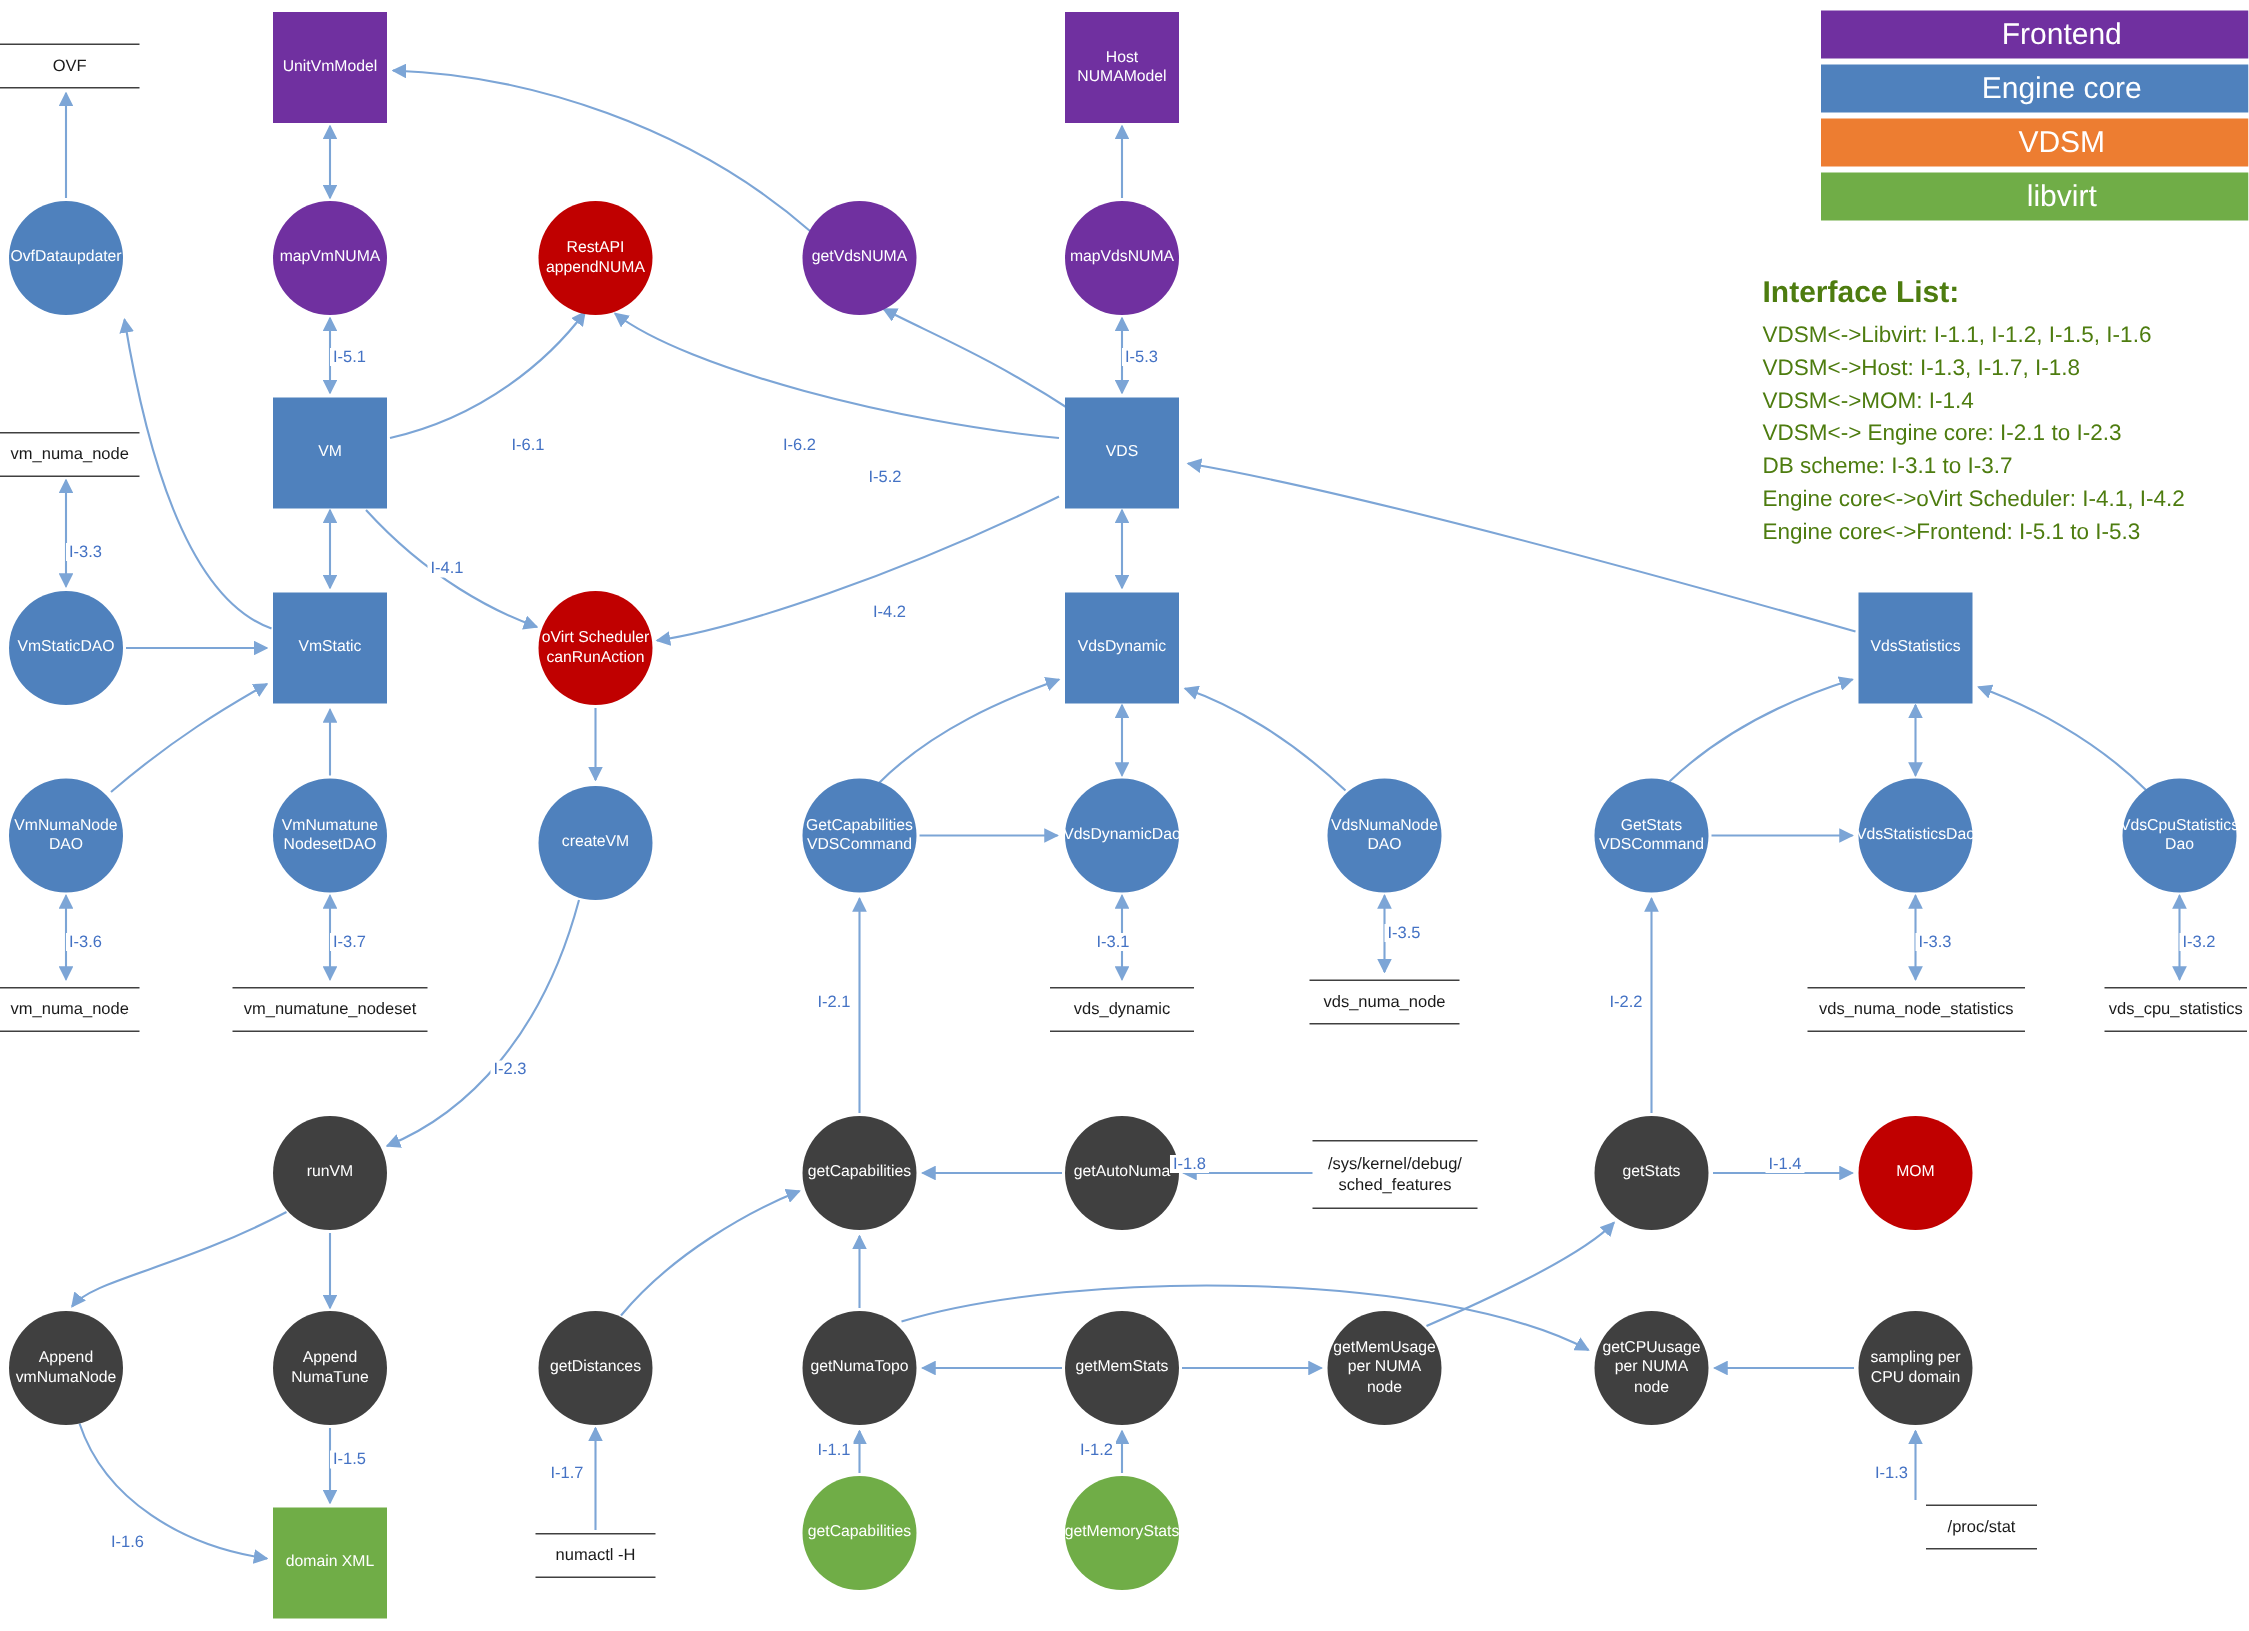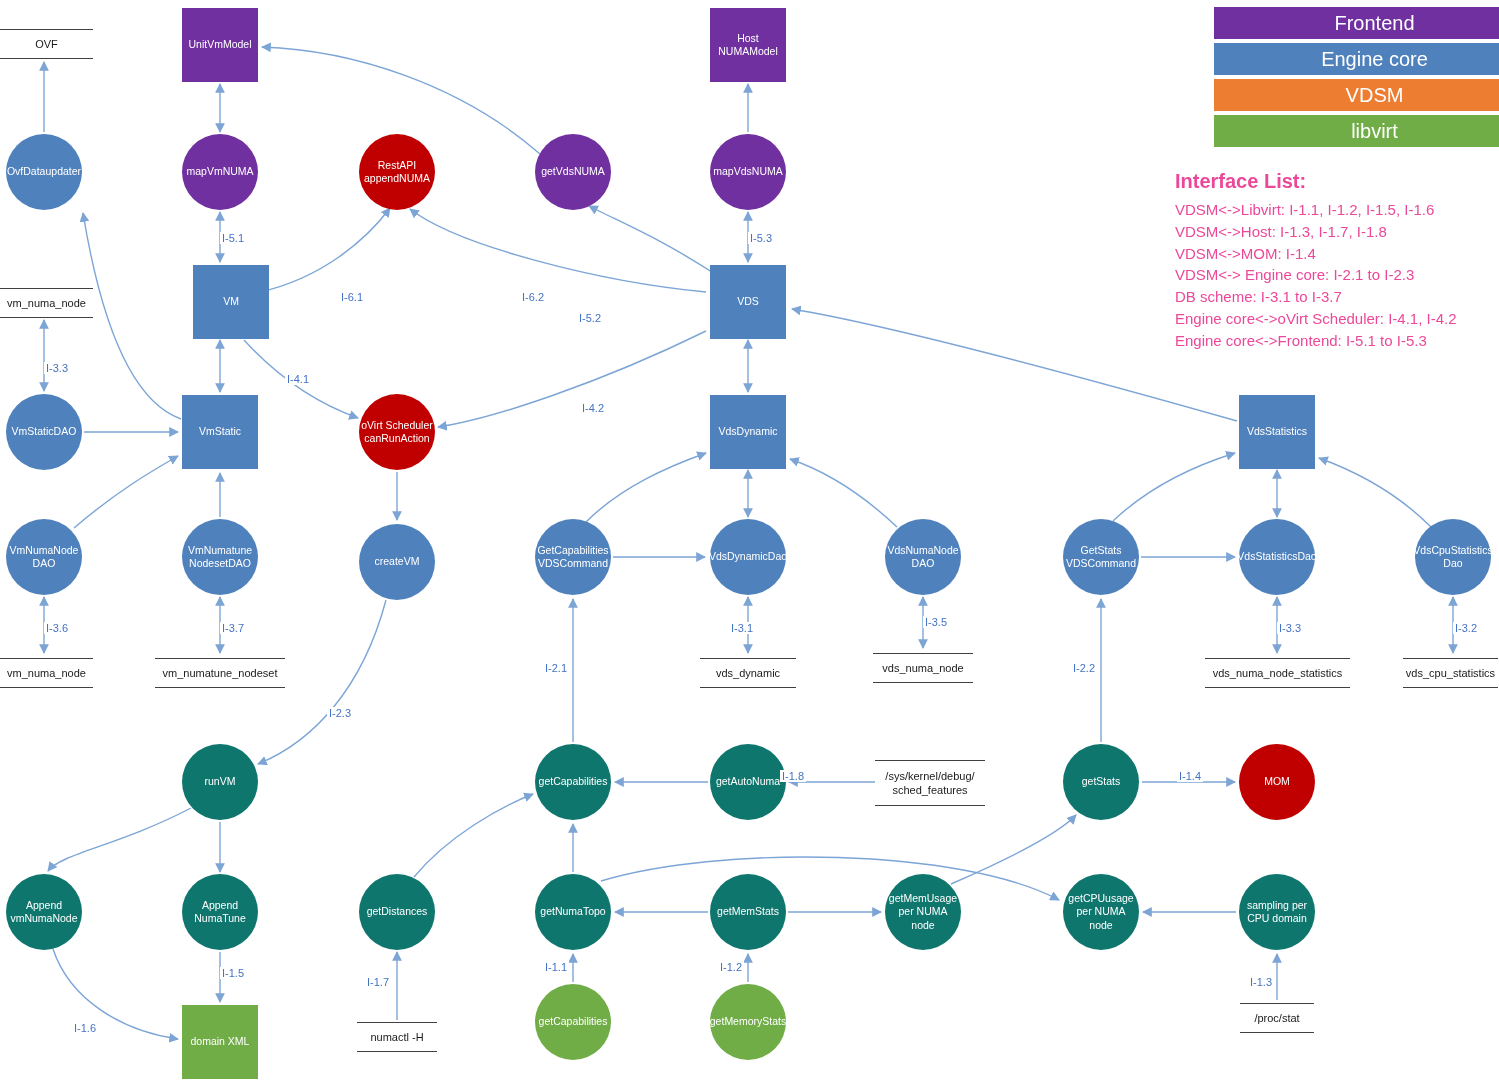--- a/index.html
+++ b/index.html
@@ -4,30 +4,30 @@
 <style>
   html,body{margin:0;padding:0;background:#fff;font-family:"Liberation Sans",sans-serif;}
   #canvas{position:relative;width:1499px;height:1087px;background:#fff;overflow:hidden;}
   #edges{position:absolute;left:0;top:0;width:1499px;height:1087px;}
   .circle{position:absolute;width:76px;height:76px;border-radius:50%;display:flex;align-items:center;justify-content:center;
     text-align:center;color:#fff;font-size:10.5px;line-height:1.25;white-space:pre-line;padding:2px;box-sizing:border-box;z-index:3;}
   .sq{position:absolute;width:76px;height:74px;display:flex;align-items:center;justify-content:center;
     text-align:center;color:#fff;font-size:10.5px;line-height:1.25;white-space:pre-line;padding:2px;box-sizing:border-box;z-index:3;}
   .blue{background:#4F81BD;}
   .purple{background:#7030A0;}
-  .orange{background:#0f766e;}
+  .orange{background:#404040;}
   .red{background:#C00000;}
   .green{background:#70AD47;}
   .db{position:absolute;border-top:1.5px solid #404040;border-bottom:1.5px solid #404040;display:flex;align-items:center;justify-content:center;
     text-align:center;color:#1a1a1a;font-size:11px;line-height:1.3;white-space:pre-line;z-index:3;background:#fff;}
   .edge-label{position:absolute;transform:translate(-50%,-50%);font-size:11px;color:#4472C4;background:#fff;padding:0 2px;z-index:4;white-space:nowrap;}
   .legend{position:absolute;left:1170px;top:7px;width:321px;z-index:3;padding-left:44px;}
   .legend-bar{height:32px;margin-bottom:4px;color:#fff;font-size:20px;display:flex;align-items:center;justify-content:center;}
   .lg0{background:#7030A0;} .lg1{background:#4F81BD;} .lg2{background:#ED7D31;} .lg3{background:#70AD47;text-align:center;}
-  .iface{position:absolute;left:1175px;top:170px;width:320px;color:#ec4899;z-index:3;}
+  .iface{position:absolute;left:1175px;top:184px;width:320px;color:#4d7c0f;z-index:3;}
   .iface-title{font-size:20px;font-weight:bold;margin-bottom:6px;}
   .iface-line{font-size:15px;line-height:1.45;}
 </style>
 </head>
 <body>
 
 <div id="canvas">
 
   <svg id="edges" viewBox="0 0 1499 1087" xmlns="http://www.w3.org/2000/svg">
     <defs>
@@ -100,26 +100,26 @@
   <div class="db" style="left:0px;top:288px;width:93px;height:28px;">vm_numa_node</div>
   <div class="db" style="left:0px;top:658px;width:93px;height:28px;">vm_numa_node</div>
   <div class="db" style="left:155px;top:658px;width:130px;height:28px;">vm_numatune_nodeset</div>
   <div class="db" style="left:700px;top:658px;width:96px;height:28px;">vds_dynamic</div>
   <div class="db" style="left:873px;top:653px;width:100px;height:28px;">vds_numa_node</div>
   <div class="db" style="left:1205px;top:658px;width:145px;height:28px;">vds_numa_node_statistics</div>
   <div class="db" style="left:1403px;top:658px;width:95px;height:28px;">vds_cpu_statistics</div>
   <div class="db" style="left:875px;top:760px;width:110px;height:44px;">/sys/kernel/debug/
 sched_features</div>
   <div class="db" style="left:357px;top:1022px;width:80px;height:28px;">numactl -H</div>
-  <div class="db" style="left:1240px;top:1003px;width:74px;height:28px;">/proc/stat</div>
+  <div class="db" style="left:1284px;top:1003px;width:74px;height:28px;">/proc/stat</div>
 
   <div class="sq purple" style="left:182px;top:8px;">UnitVmModel</div>
   <div class="sq purple" style="left:710px;top:8px;">Host
 NUMAModel</div>
-  <div class="sq blue" style="left:193px;top:265px;">VM</div>
+  <div class="sq blue" style="left:182px;top:265px;">VM</div>
   <div class="sq blue" style="left:710px;top:265px;">VDS</div>
   <div class="sq blue" style="left:182px;top:395px;">VmStatic</div>
   <div class="sq blue" style="left:710px;top:395px;">VdsDynamic</div>
   <div class="sq blue" style="left:1239px;top:395px;">VdsStatistics</div>
   <div class="sq green" style="left:182px;top:1005px;">domain XML</div>
 
   <div class="circle blue" style="left:6px;top:134px;">OvfDataupdater</div>
   <div class="circle purple" style="left:182px;top:134px;">mapVmNUMA</div>
   <div class="circle red" style="left:359px;top:134px;">RestAPI
 appendNUMA</div>

